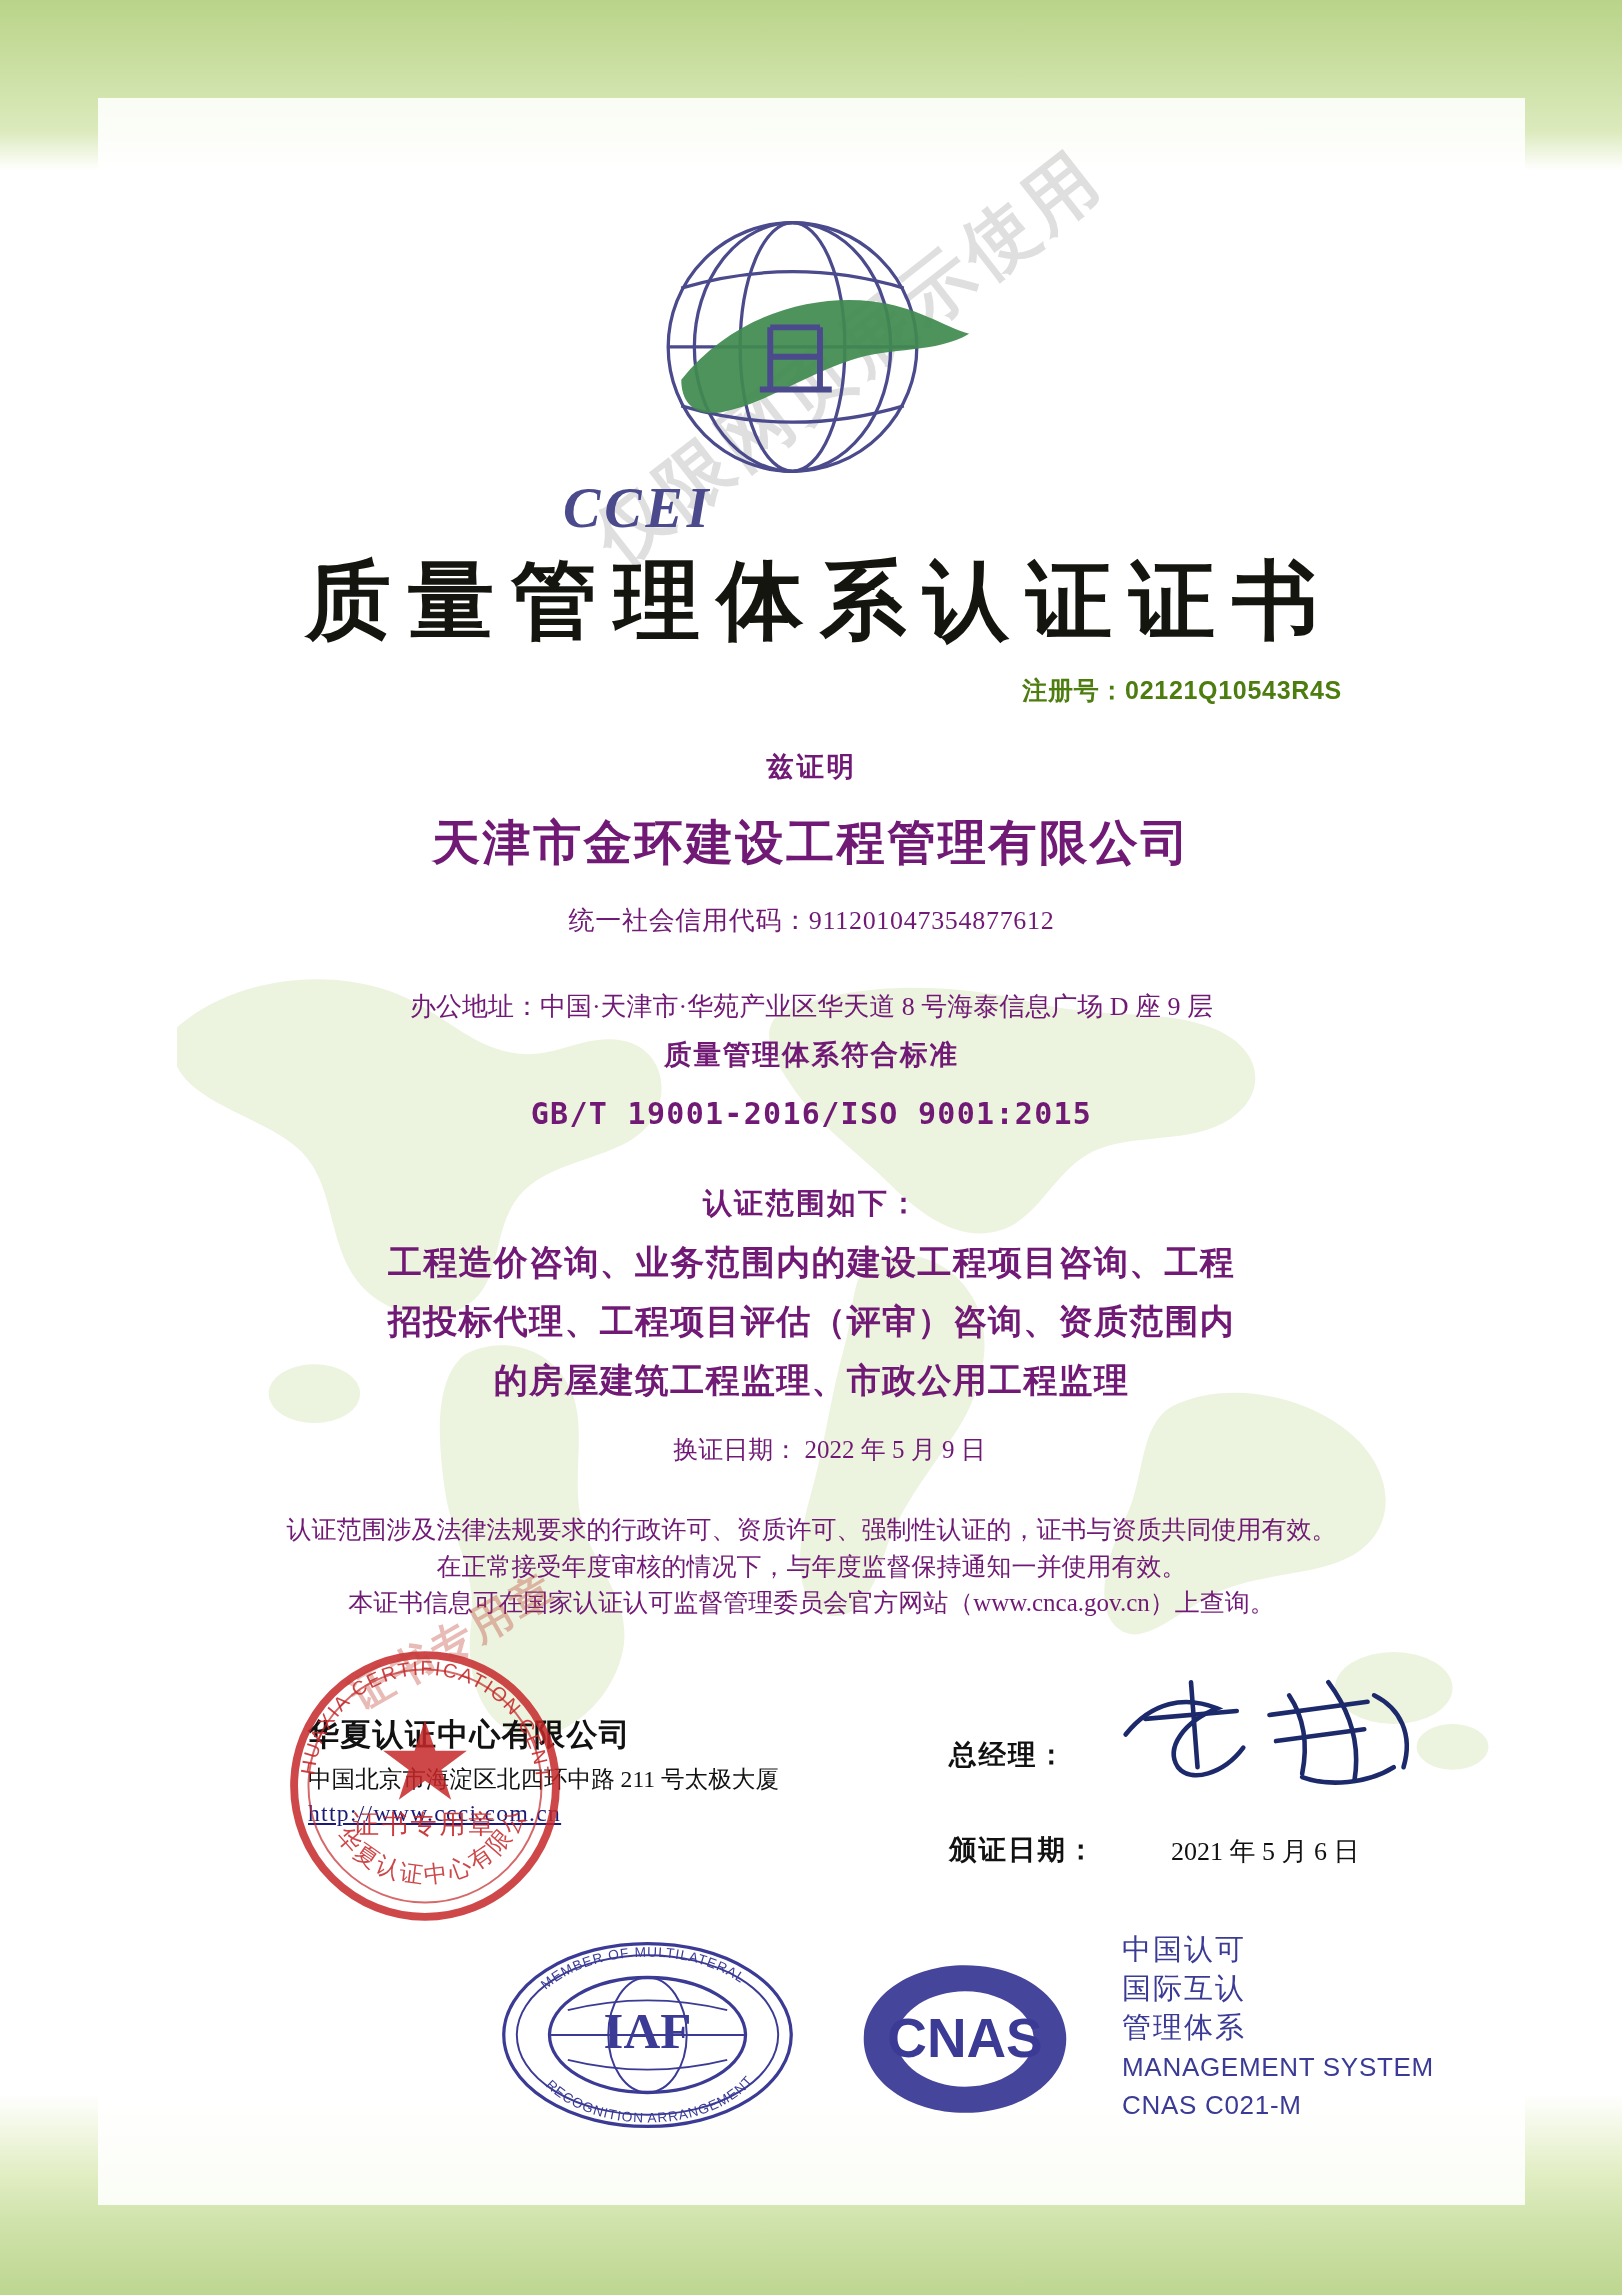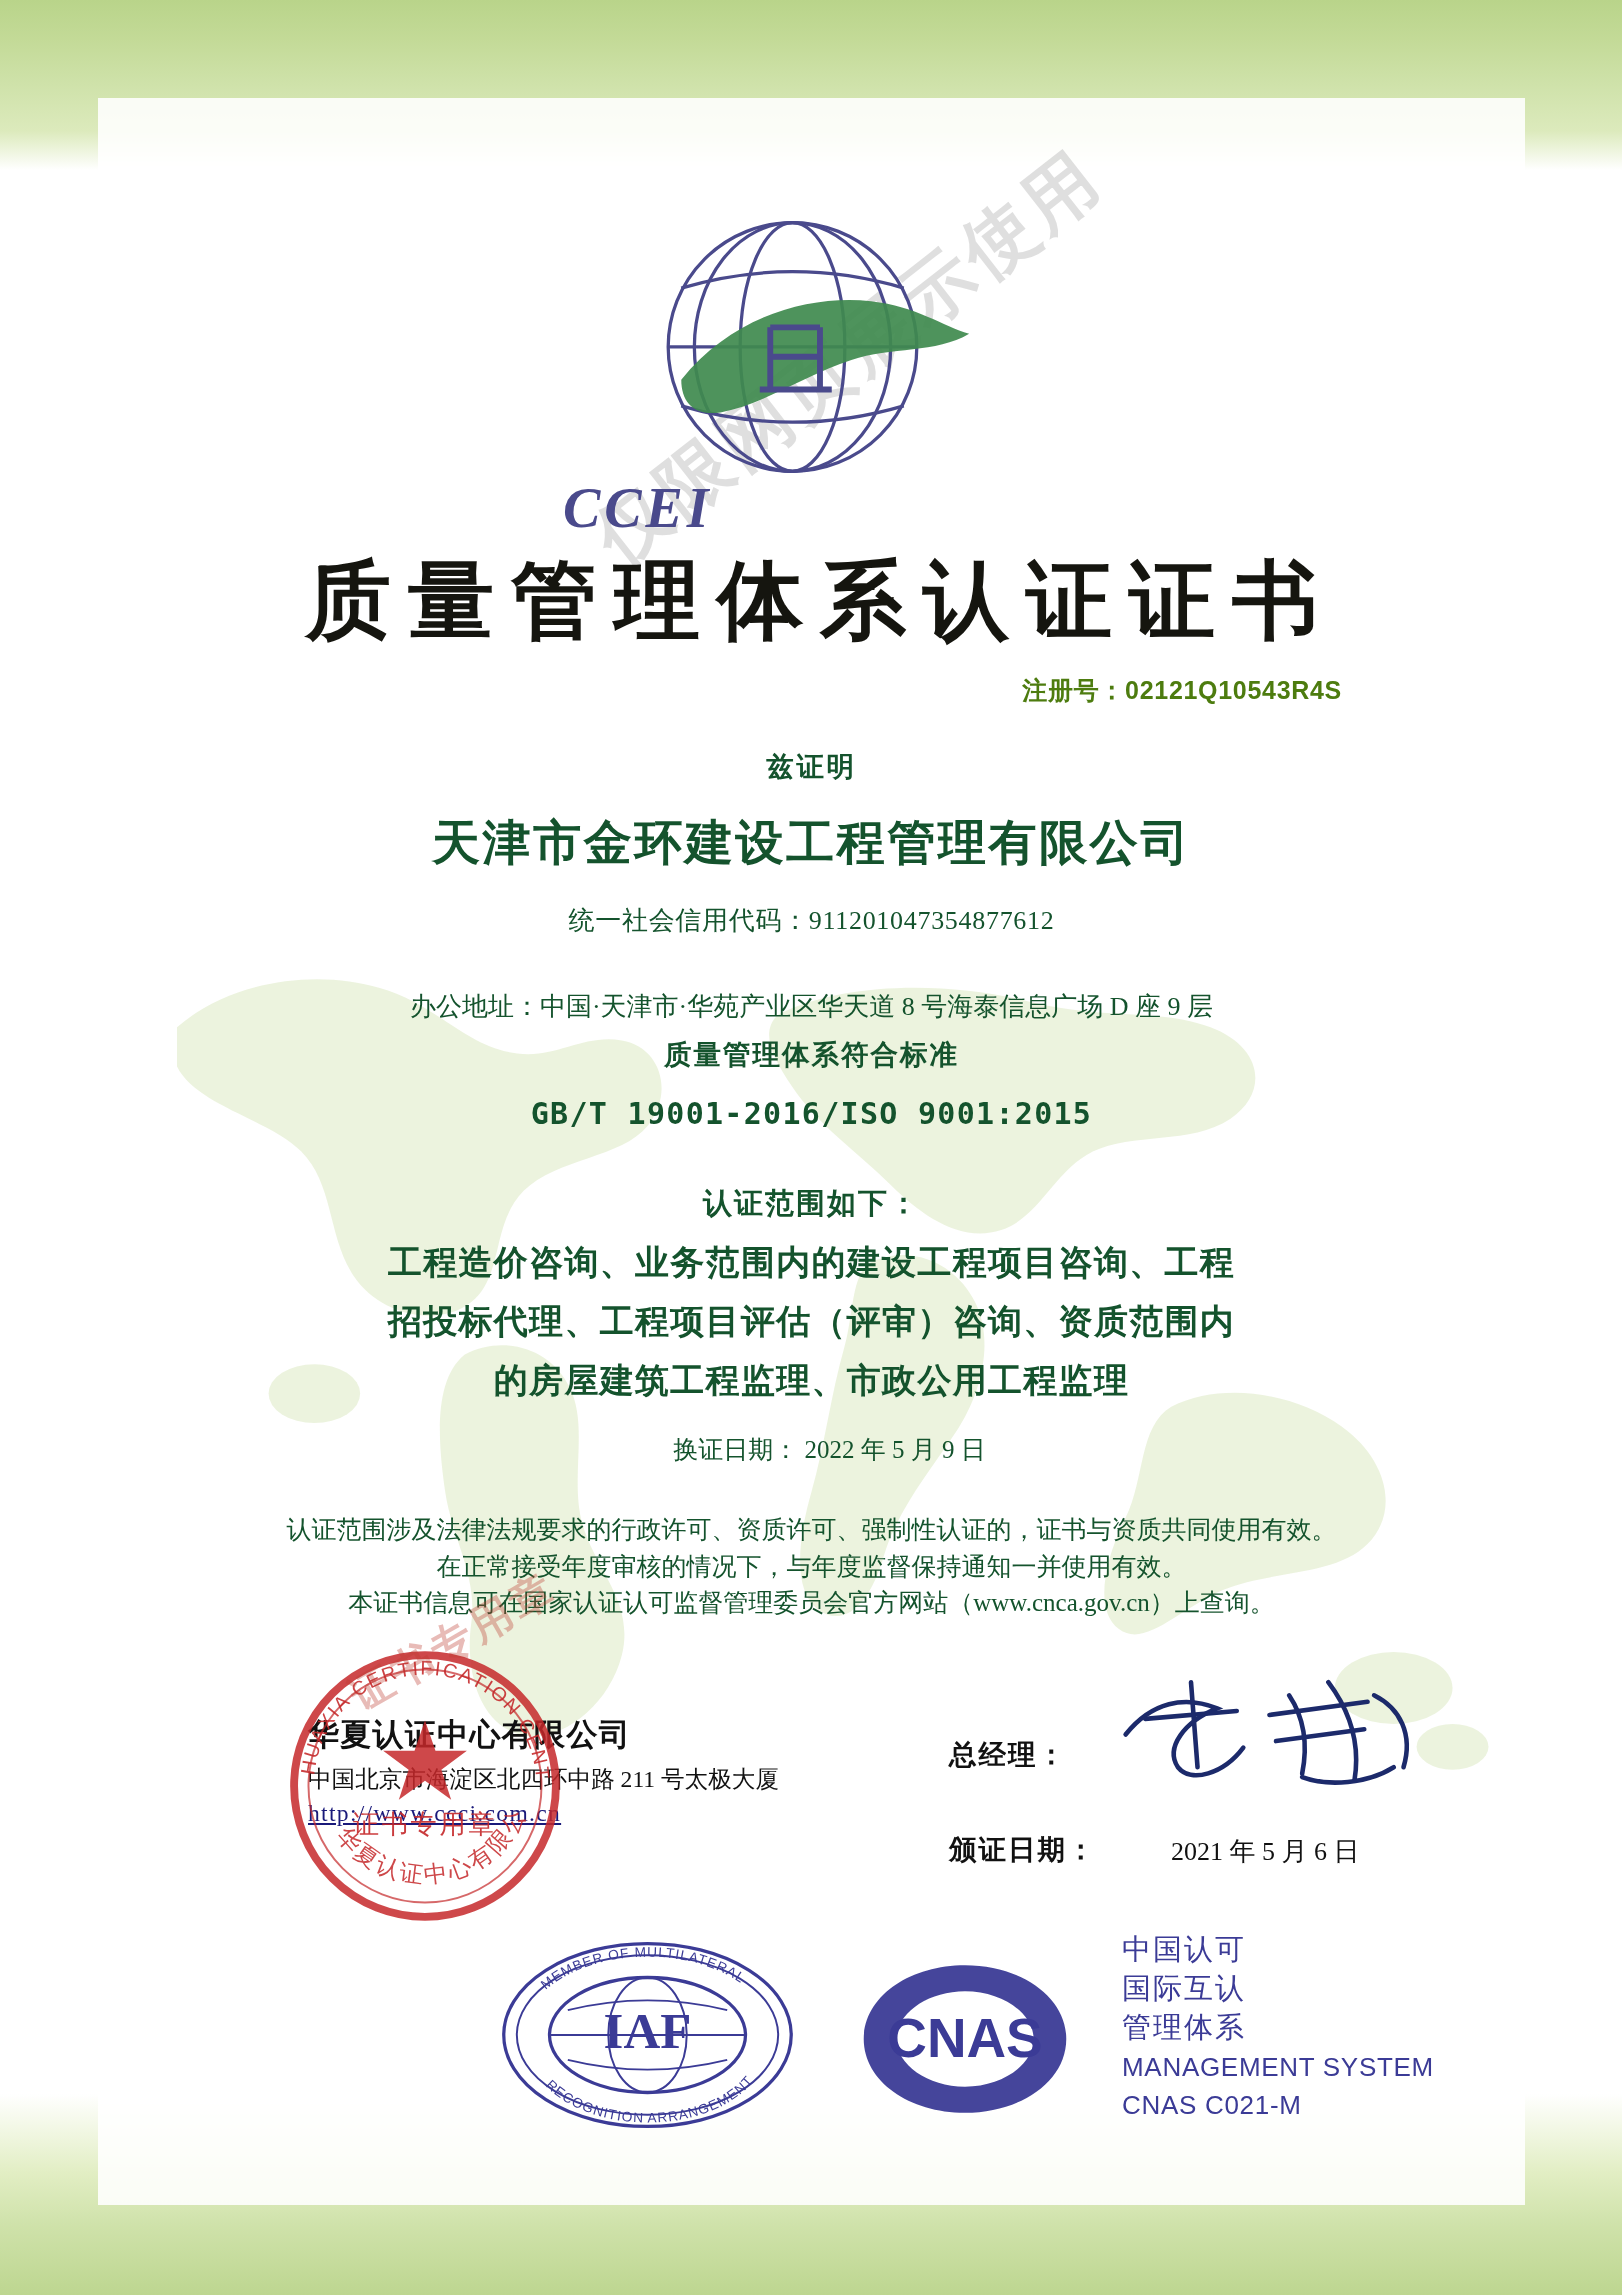--- a/index.html
+++ b/index.html
@@ -114,21 +114,21 @@
     font-size: 25px;
     font-weight: bold;
     color: #4d7c0f;
     letter-spacing: 0.7px;
   }
 
   .center-line {
     position: absolute;
     left: 0; right: 0;
     text-align: center;
-    color: #14532d;
+    color: #701a75;
   }
 
   .hereby {
     top: 749px;
     font-size: 27.5px;
     font-weight: bold;
     letter-spacing: 2.6px;
   }
   .company {
     top: 811px;

